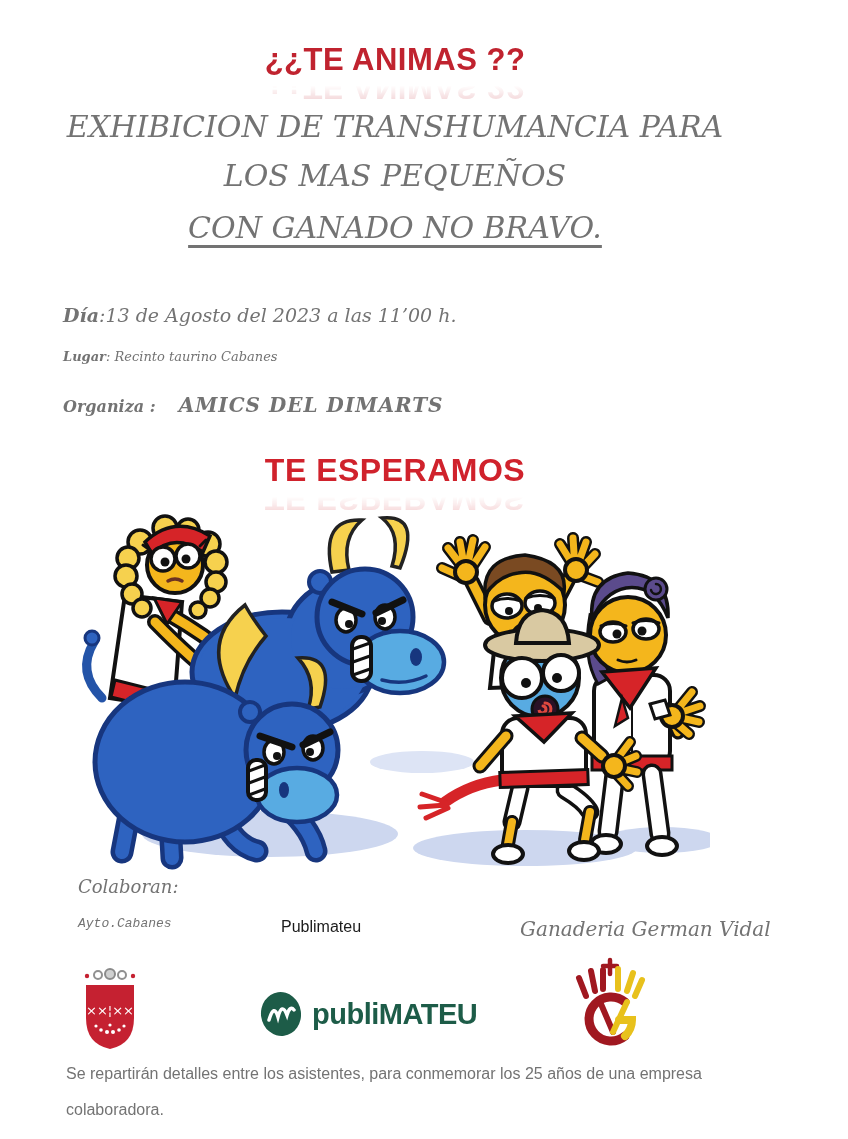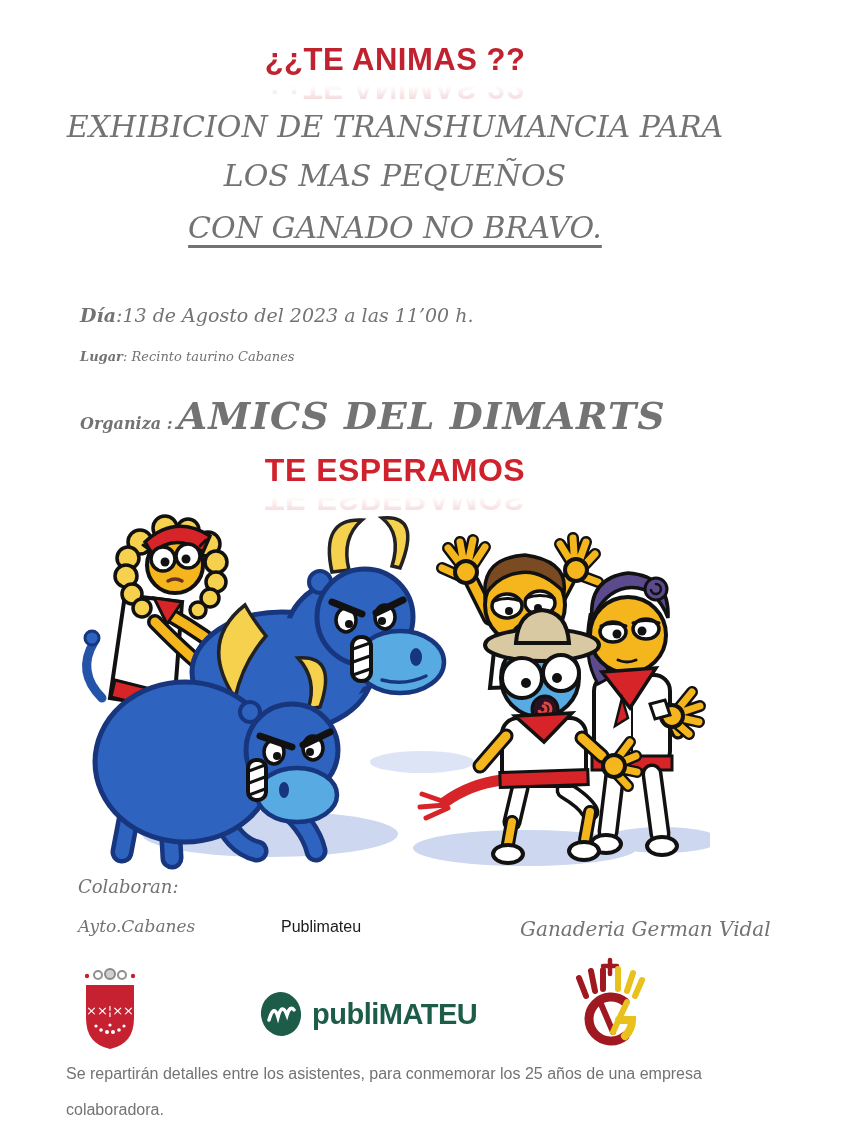--- a/index.html
+++ b/index.html
@@ -26,34 +26,34 @@
 
   
   .script { font-family:"DejaVu Serif", serif; font-style:italic; color:#737373; }
   .headline { top:102px; font-size:30px; line-height:49px; }
   .subheadline {
     top:210px; font-size:30px;
     text-decoration:underline; text-decoration-thickness:2.5px; text-underline-offset:7px;
   }
 
   
-  .detail { position:absolute; left:80px; white-space:nowrap;text-align:right; }
+  .detail { position:absolute; left:63px; white-space:nowrap;text-align:right; }
   .detail .lbl { font-weight:bold; }
   .row-dia   { top:304px; font-size:19px; }
   .row-lugar { top:349px; font-size:13px; }
   .row-org   { top:393px; font-size:16px; }
-  .row-org .org-value { font-size:38px; font-weight:bold; letter-spacing:1px; }
+  .row-org .org-value { font-size:20px; font-weight:bold; letter-spacing:1px;margin-left:18px; }
 
   
   .illustration { position:absolute; left:70px; top:510px; width:640px; height:360px; }
 
   
   .colaboran { position:absolute; left:78px; top:876px; font-size:18px; }
   .collab-name { position:absolute; white-space:nowrap; }
-  .name1 { left:78px;  top:916px; font-size:17px; }
+  .name1 { left:78px;  top:916px; font-size:13px;font-family:Liberation Mono, monospace; }
   .name2 { left:281px; top:918px; font-size:16px; color:#1c1c1c; font-family:"Liberation Sans",sans-serif; }
   .name3 { left:520px; top:917px; font-size:20px; }
 
   
   .logo { position:absolute; }
   .logo-cabanes { left:82px; top:968px; }
   .logo-publimateu { left:258px; top:990px; display:flex; align-items:center; gap:8px; }
   .publimateu-text {
     font-family:"Liberation Sans", sans-serif; font-weight:bold;
     font-size:29px; letter-spacing:-0.5px; color:#1d5c48; line-height:46px;

